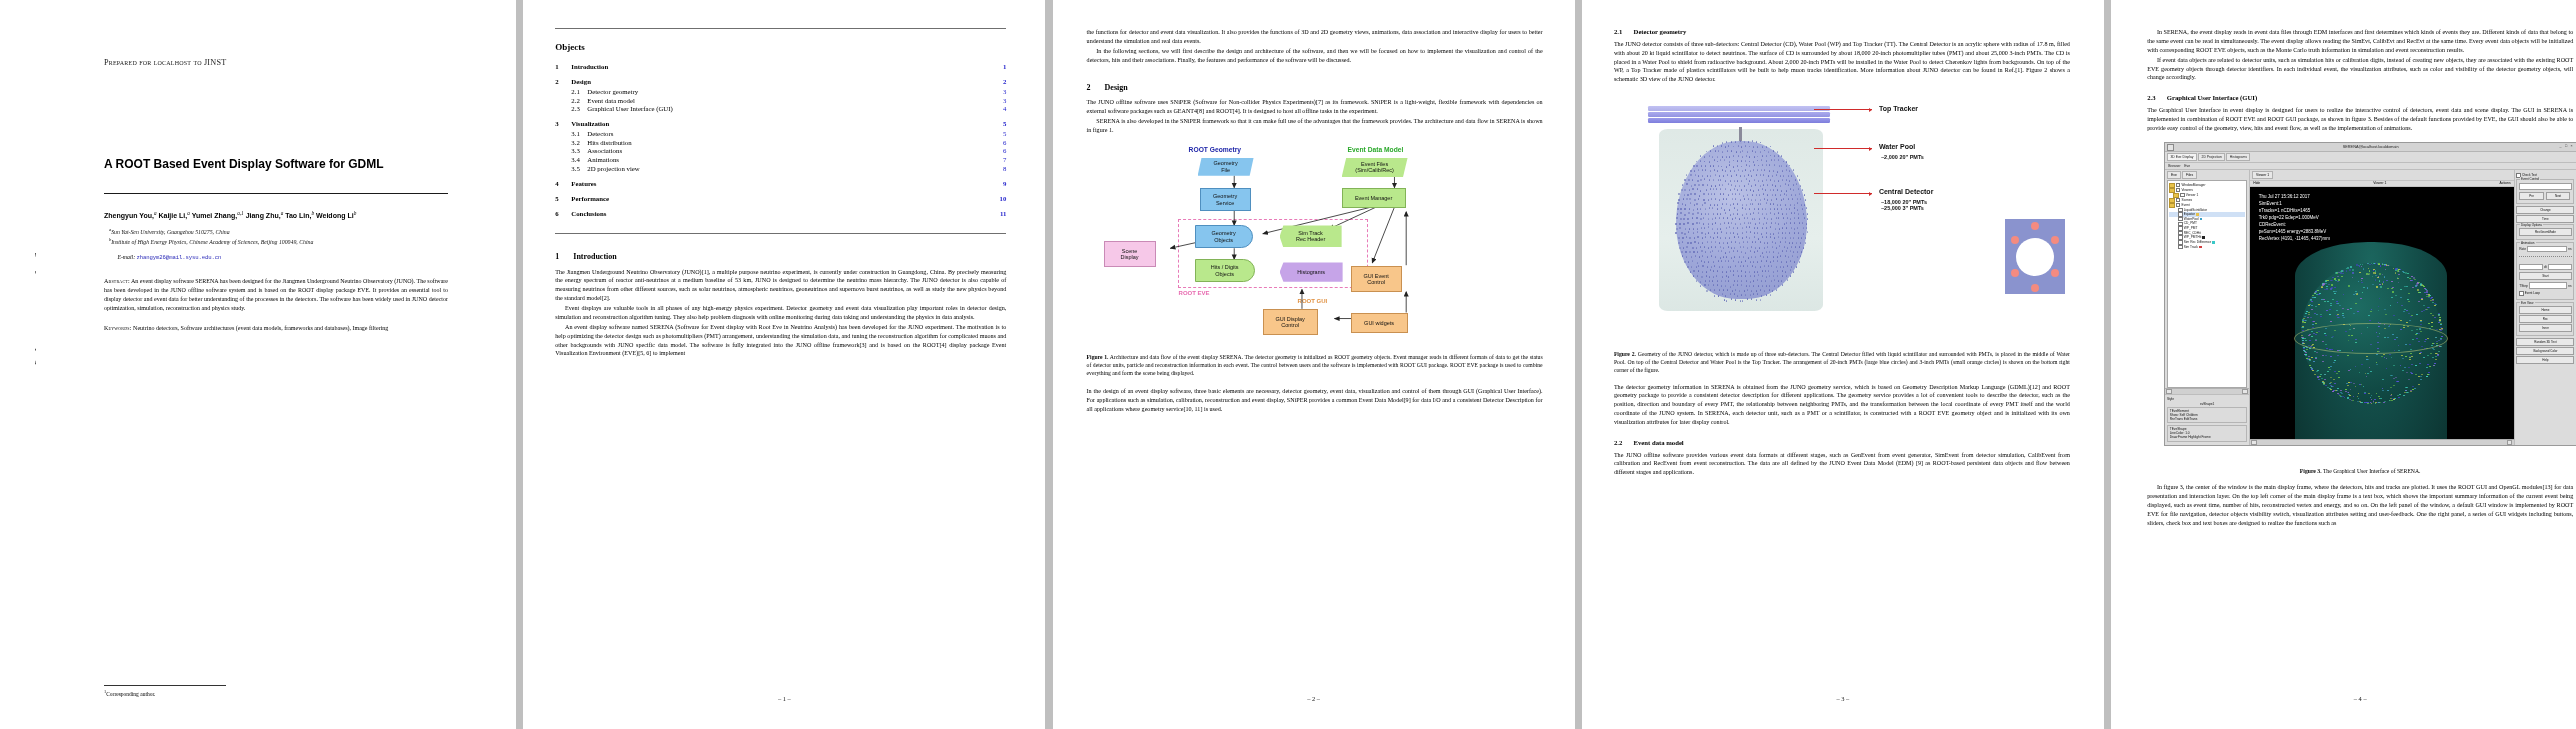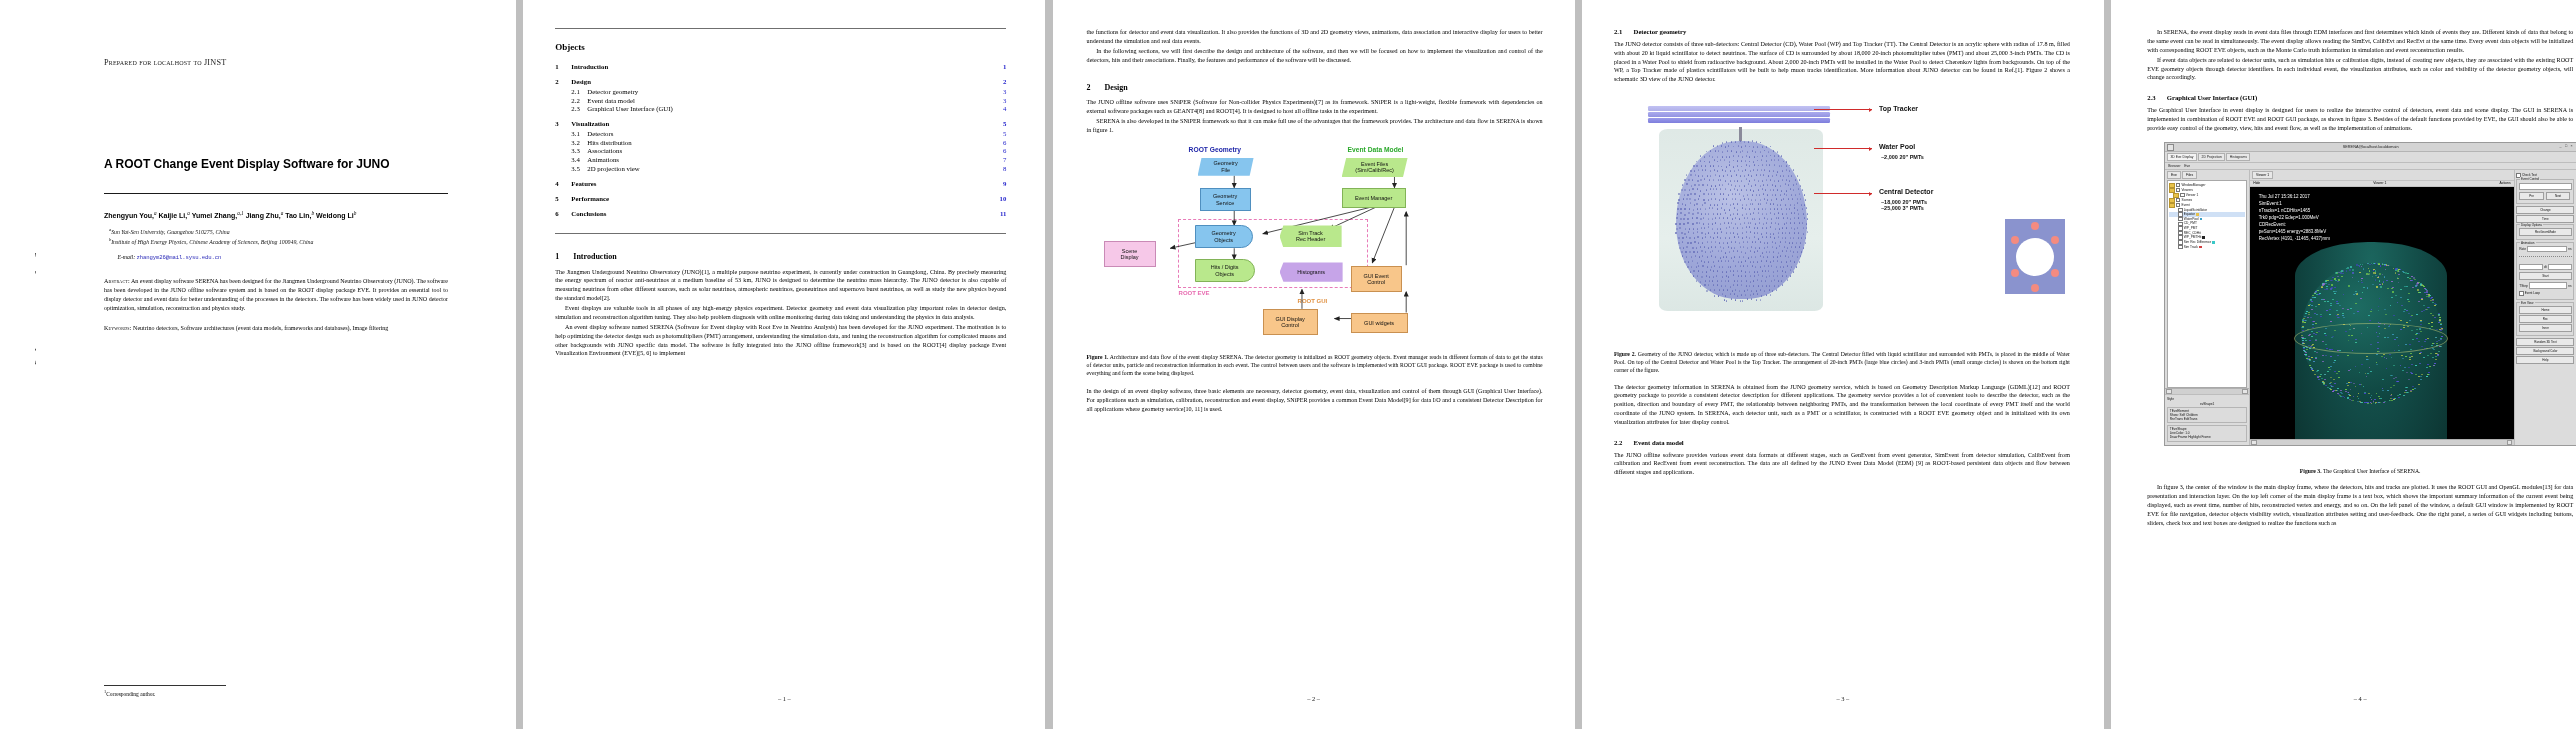--- a/index.html
+++ b/index.html
@@ -290,21 +290,21 @@
 <body>
 
 <div class="arxiv-rail">
   <div class="arxiv-stamp">arXiv:1712.07603v3  [physics.ins-det]  26 Jan 2018</div>
 </div>
 
 <div class="page p1">
 
   <div class="runhead">Prepared for localhost to JINST</div>
 
-  <h1 class="title">A ROOT Change Event Display Software for JUNO</h1>
+  <h1 class="title">A ROOT Based Event Display Software for GDML</h1>
 
   <hr class="rule">
 
   <div class="authors">
     <span>Zhengyun You,</span><sup>a</sup>
     <span>Kaijie Li,</span><sup>a</sup>
     <span>Yumei Zhang,</span><sup>a,1</sup>
     <span>Jiang Zhu,</span><sup>a</sup>
     <span>Tao Lin,</span><sup>b</sup>
     <span>Weidong Li</span><sup>b</sup>

